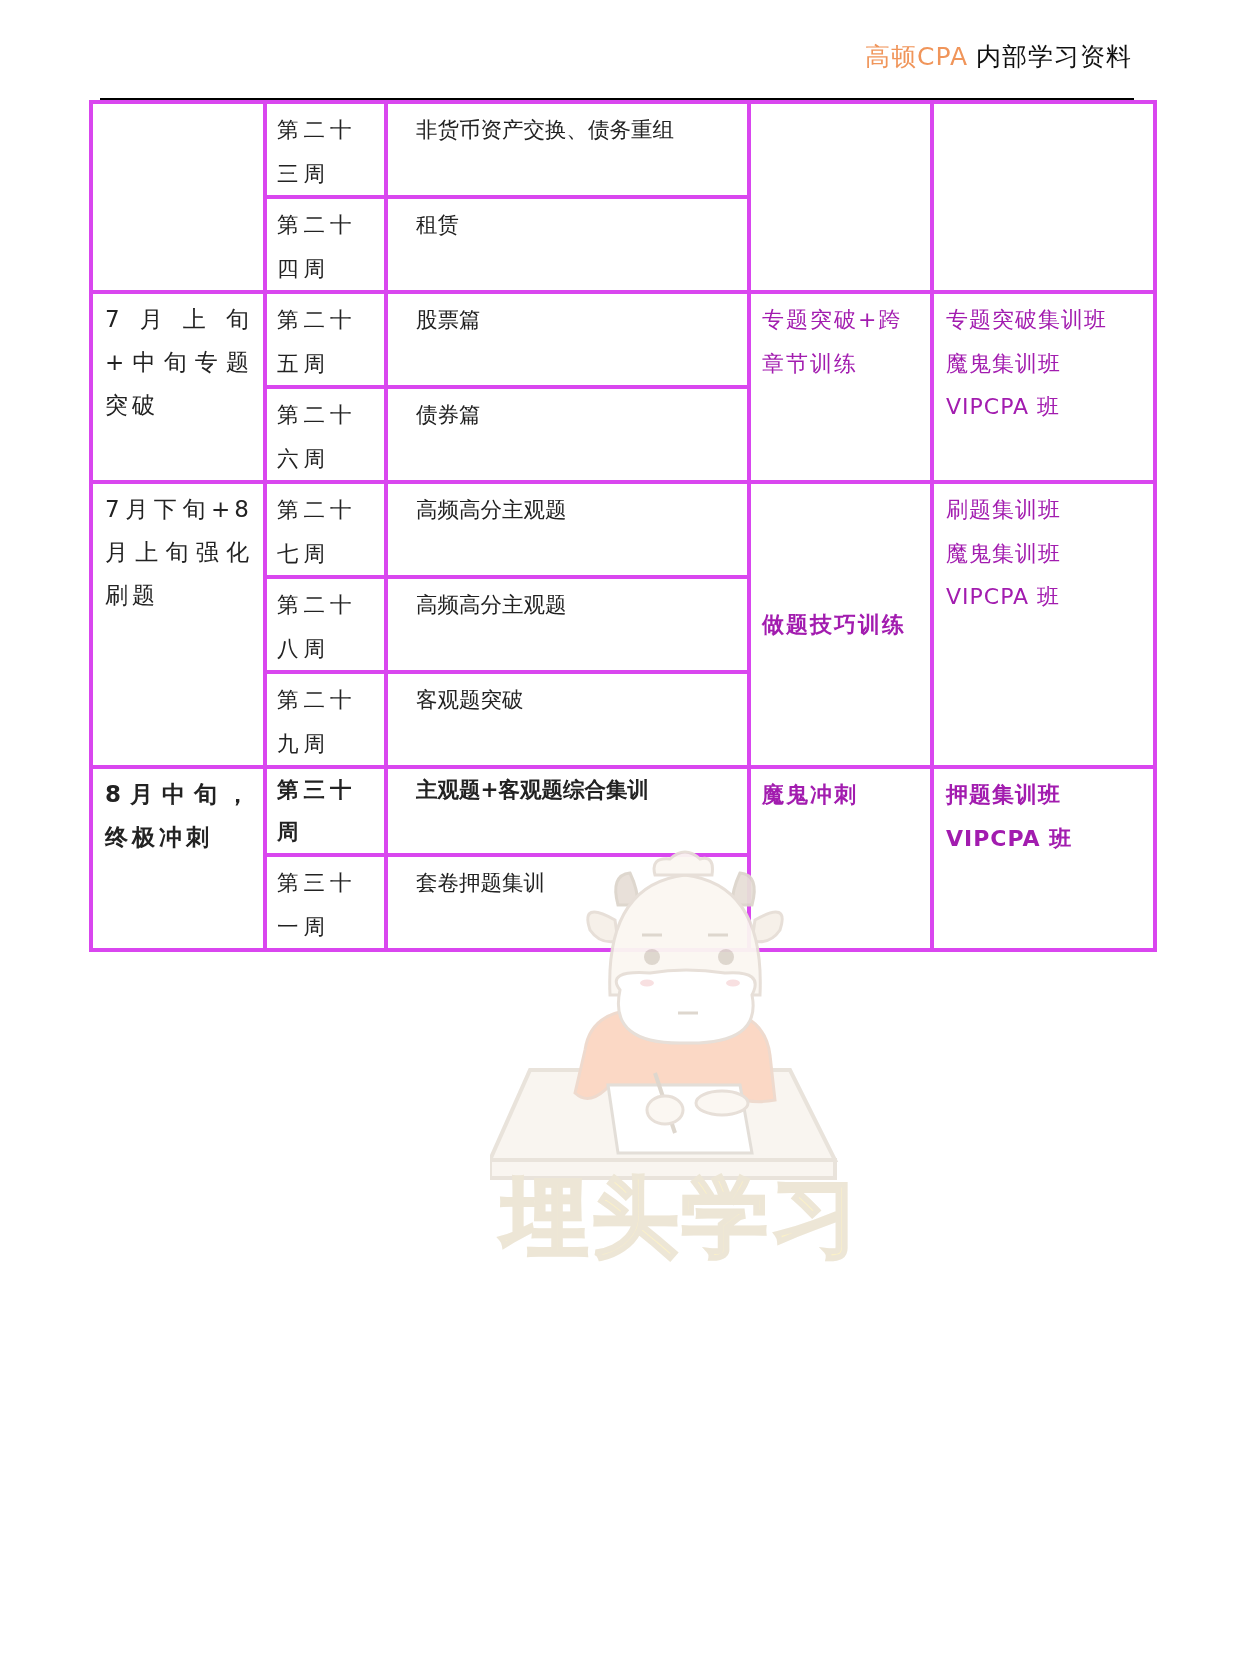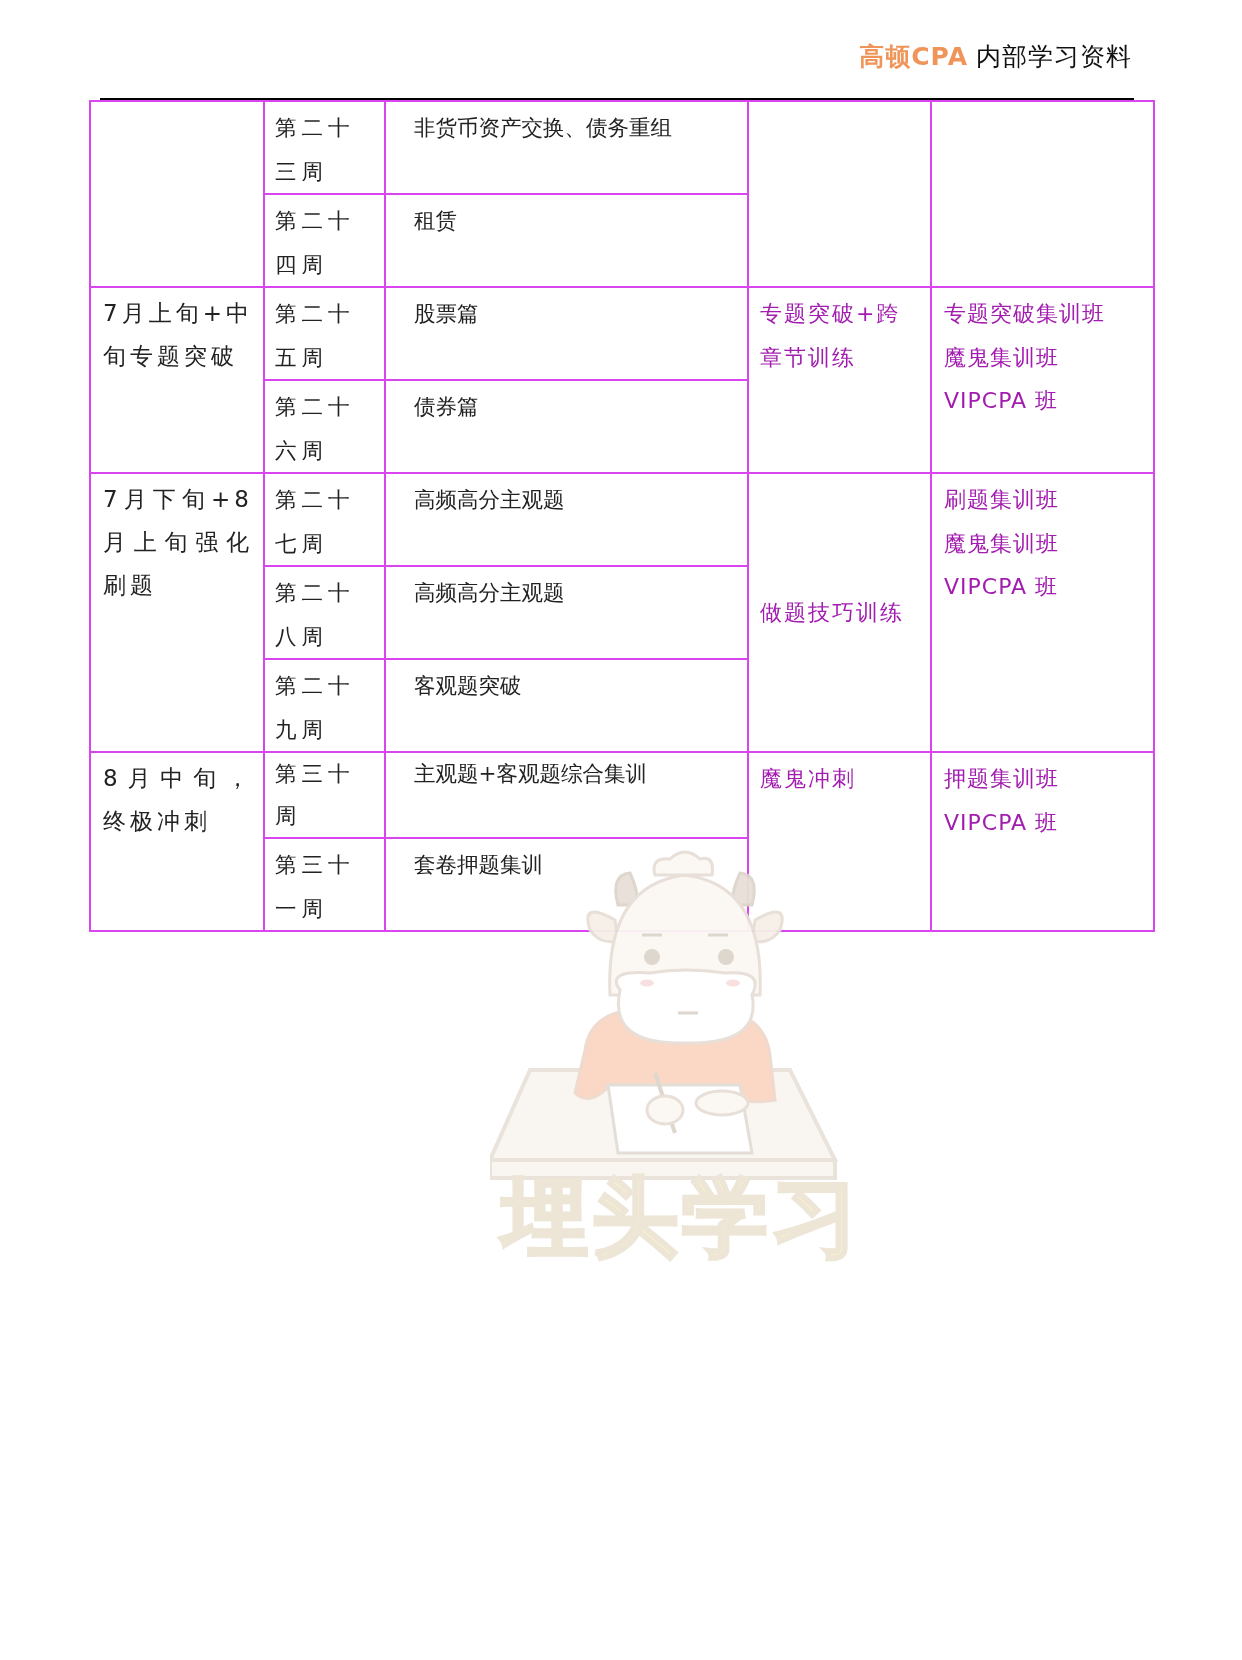--- a/index.html
+++ b/index.html
@@ -1,40 +1,40 @@
 <!DOCTYPE html>
 <html><head>
 <meta charset="utf-8">
 <style>
   html, body { margin:0; padding:0; background:#ffffff; }
   body { width:1242px; height:1660px; position:relative; overflow:hidden;
          font-family:"DejaVu Serif","Liberation Serif",serif; color:#222; }
 
   .header-brand { position:absolute; top:40px; right:110px; font-size:25px; letter-spacing:1px;
                   font-family:"DejaVu Sans","Liberation Sans",sans-serif; white-space:nowrap; }
-  .header-brand .brand { color:#f0955a; font-weight:bold; }
+  .header-brand .brand { color:#f0955a; font-weight:normal; }
   .header-brand .rest { color:#111; margin-left:8px; }
 
   .header-rule { position:absolute; top:98px; left:100px; width:1034px; height:2px; background:#000; }
 
   table.plan { position:absolute; top:100px; left:89px; border-collapse:collapse; table-layout:fixed; }
-  table.plan td { border:2px solid #d946ef; vertical-align:top; padding:4px 10px 0 11px;
+  table.plan td { border:4px solid #d946ef; vertical-align:top; padding:4px 10px 0 11px;
                   font-size:21.5px; line-height:43.5px; }
   table.plan td.stage { font-family:"DejaVu Sans","Liberation Sans",sans-serif; font-size:23px;
                         letter-spacing:4px; line-height:43px; padding-left:12px; text-align:justify;}
   table.plan td.week { letter-spacing:5px; padding-left:10px; padding-right:4px; }
   table.plan td.content { padding-left:28px; }
   table.plan td.method, table.plan td.course { font-family:"DejaVu Sans","Liberation Sans",sans-serif;
                         font-size:22px; color:#a21caf; }
   table.plan td.method { letter-spacing:2px; }
   table.plan td.course { letter-spacing:1px; padding-left:12px;margin-top:24px; }
   table.plan td.course div { line-height:43.5px; }
-  table.plan td.middle { vertical-align:middle; padding-top:0; }
+  table.plan td.middle { vertical-align:middle; padding-top:0;font-weight:bold; }
   tr.r2 td { height:82px; }
-  tr.r1 td { height:38px; }
+  tr.r1 td { height:38px;font-weight:bold; }
   tr.r1 td.week, tr.r1 td.content { padding-top:0; line-height:42px; }
 
   .watermark { position:absolute; left:490px; top:845px; width:380px; height:420px; opacity:0.95; }
   .watermark-text { position:absolute; left:497px; top:1160px; width:370px; text-align:center;
                     font-family:Liberation Sans, sans-serif; font-weight:bold;
                     font-size:86px; letter-spacing:4px; color:#fbf1c8;
                     -webkit-text-stroke:3px #ede6d6; }
 </style>
 </head>
 <body>

